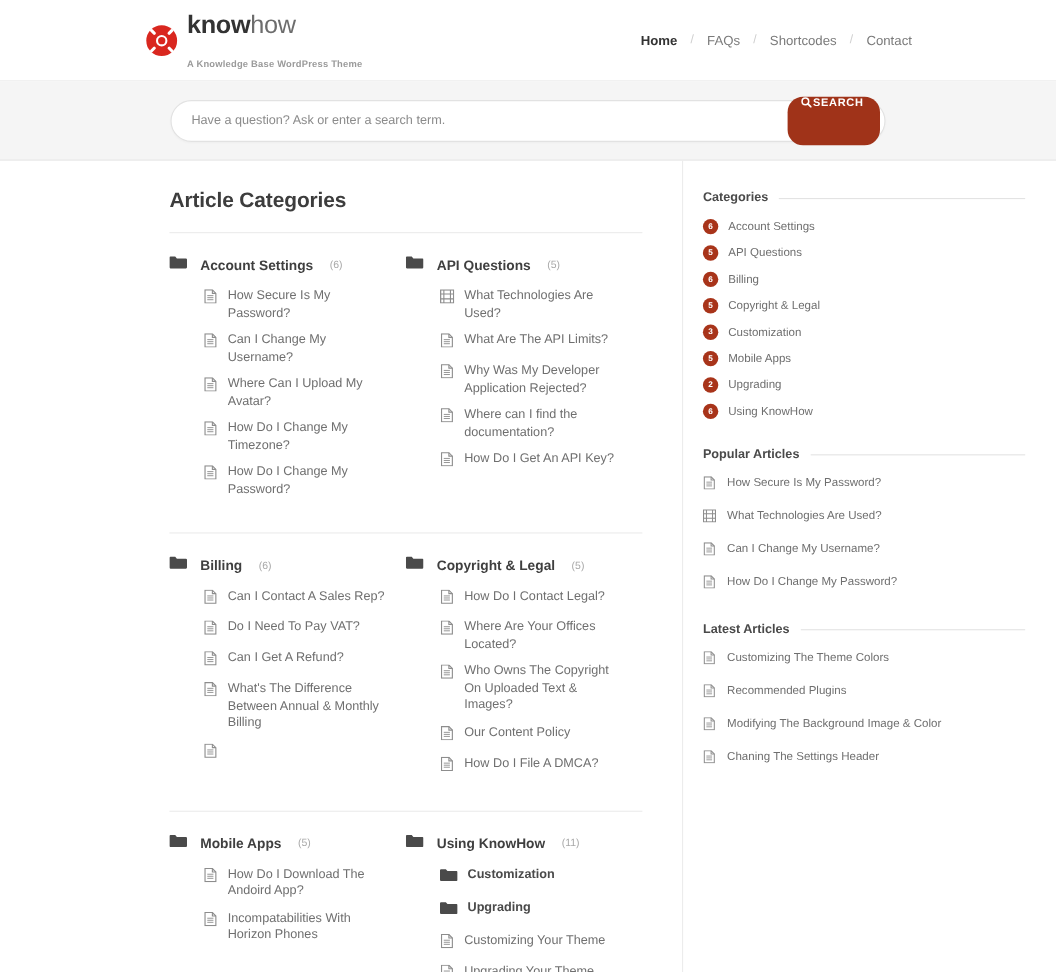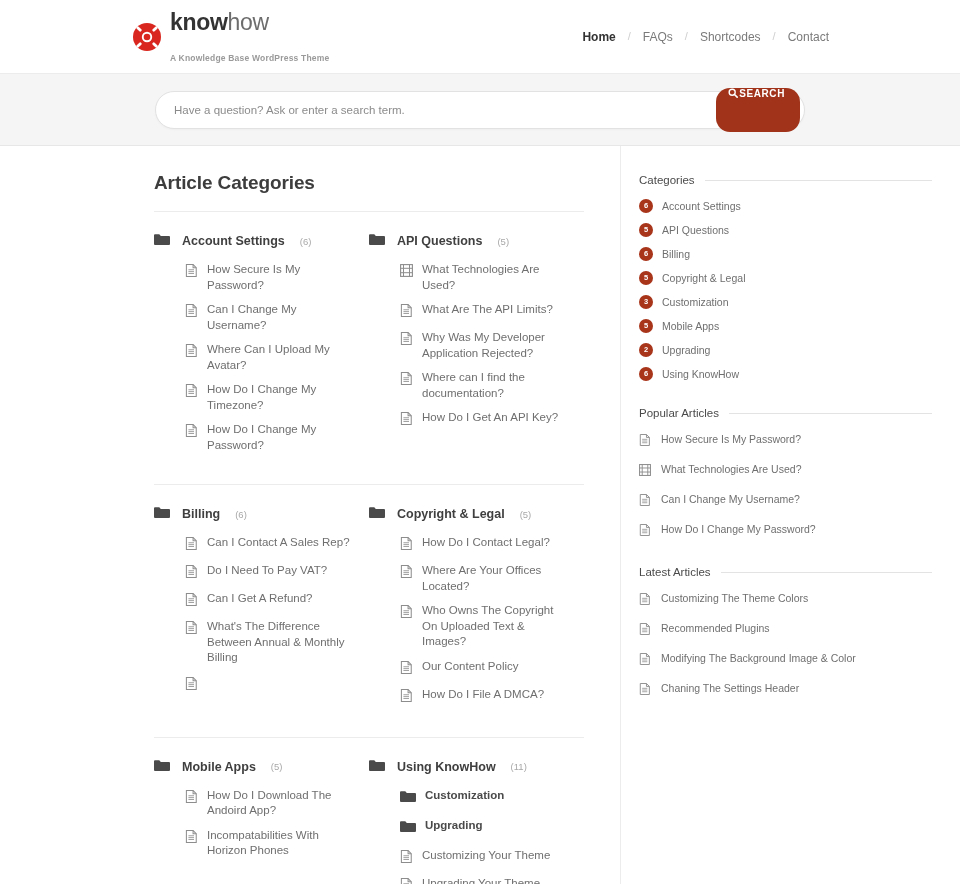--- a/index.html
+++ b/index.html
@@ -137,21 +137,21 @@
     cursor: pointer;
   }
   .art-item .ico { flex: 0 0 13px; margin-top: 1px; }
   .art-label { font-size: 11.5px; color: #6f6f6f; line-height: 1.35; }
   .art-item.subcat .art-label { font-weight: 700; color: #4a4a4a; }
   .art-item.subcat { margin-bottom: 11px; }
 
   
   .widget { margin-bottom: 26px; }
   .widget-head { display: flex; align-items: center; gap: 10px; margin-bottom: 13px; }
-  .widget-title { font-size: 11.5px; font-weight: 400; color: #4a4a4a; white-space: nowrap; }
+  .widget-title { font-size: 11.5px; font-weight: 700; color: #4a4a4a; white-space: nowrap; }
   .widget-rule { flex: 1; height: 1px; background: #e3e3e3; }
 
   .cat-link-list, .art-link-list { list-style: none; }
   .cat-link { display: flex; align-items: center; gap: 9px; margin-bottom: 10px; cursor: pointer; }
   .badge {
     width: 14px; height: 14px; flex: 0 0 14px;
     border-radius: 50%;
     background: #a8341a;
     color: #fff;
     font-size: 7.5px;

